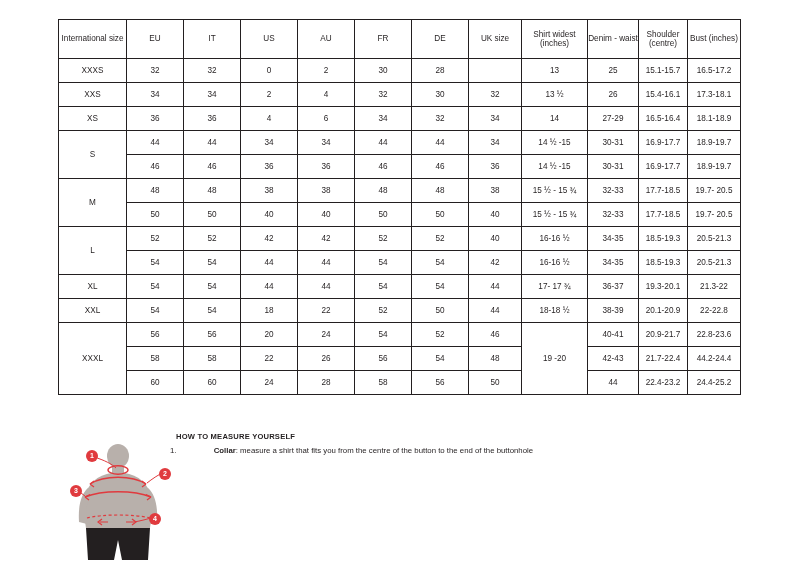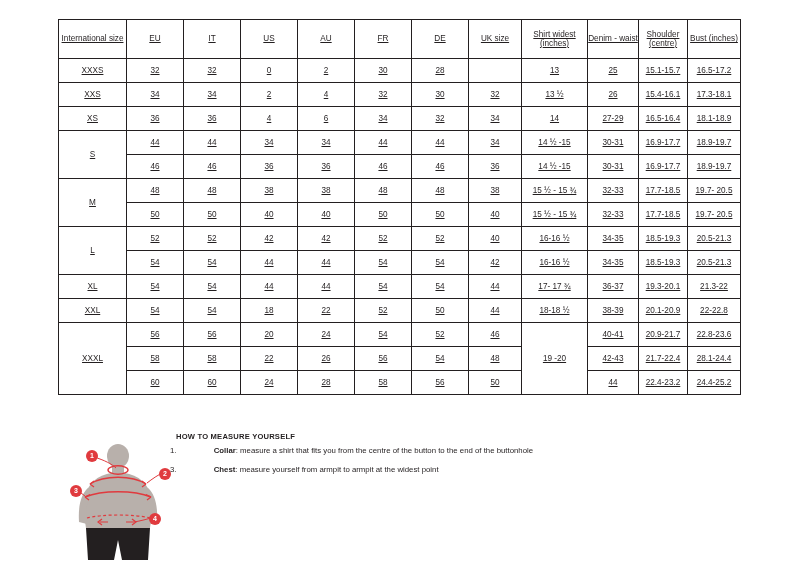--- a/index.html
+++ b/index.html
@@ -24,21 +24,20 @@
   .size-table-wrap {
     position: absolute;
     left: 58px;
     top: 19px;
     width: 672px;
   }
   table.size-table {
     border-collapse: collapse;
     width: 672px;
     table-layout: fixed;
-    text-decoration: underline;
   }
   table.size-table td, table.size-table th {
     border: 1px solid #231f20;
     text-align: center;
     vertical-align: middle;
     font-size: 8.2px;
     font-weight: normal;
     color: #231f20;
     padding: 0;
     height: 23px;
@@ -329,21 +328,21 @@
           <tr>
             <td>58</td>
             <td>58</td>
             <td>22</td>
             <td>26</td>
             <td>56</td>
             <td>54</td>
             <td>48</td>
             <td>42-43</td>
             <td>21.7-22.4</td>
-            <td>28.1-24.4</td>
+            <td>44.2-24.4</td>
           </tr>
           <tr>
             <td>60</td>
             <td>60</td>
             <td>24</td>
             <td>28</td>
             <td>58</td>
             <td>56</td>
             <td>50</td>
             <td>44</td>
@@ -392,16 +391,15 @@
     </svg>
   </div>
 
   <div class="callout n1">1</div>
   <div class="callout n2">2</div>
   <div class="callout n3">3</div>
   <div class="callout n4">4</div>
 
   <div class="measure-list" id="measure-list">
       <div class="measure-item"><span>1. </span><b>Collar</b><span>: measure a shirt that fits you from the centre of the button to the end of the buttonhole</span></div>
-      <div class="measure-item"><span>3. </span><b>Chest</b><span>: measure yourself from armpit to armpit at the widest point</span></div>
     </div>
 
 </div>
 
 </body></html>

